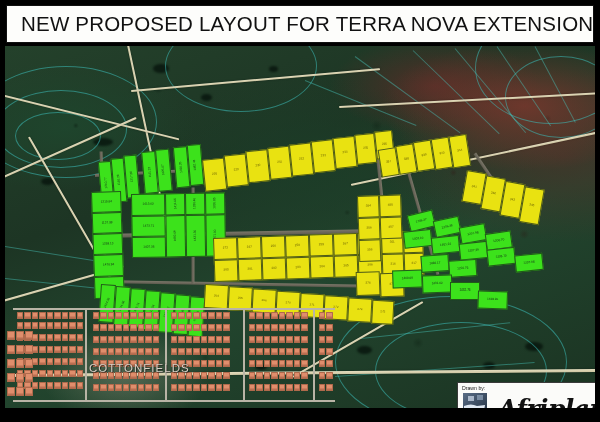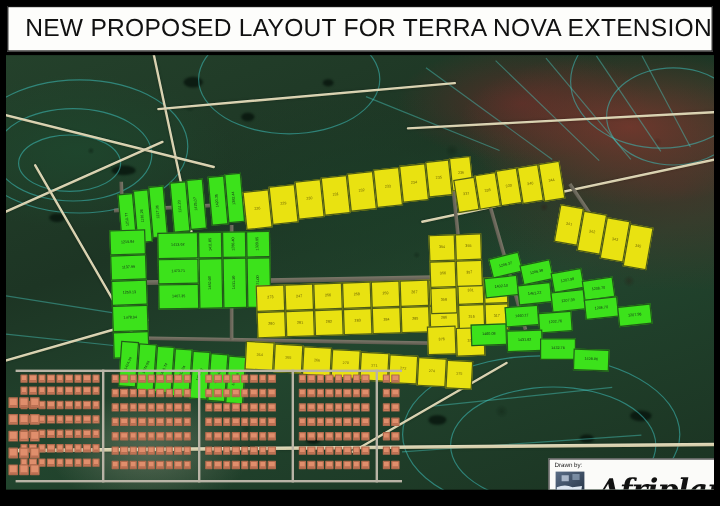--- a/index.html
+++ b/index.html
@@ -847,20 +847,21 @@
           <div class="house" style="width:8px;height:9px;"></div>
           <div class="house" style="width:8px;height:9px;"></div>
         </div>
         <div class="hrow" style="left:0px;top:56px;">
           <div class="house" style="width:8px;height:9px;"></div>
           <div class="house" style="width:8px;height:9px;"></div>
           <div class="house" style="width:8px;height:9px;"></div>
         </div>
       </div>
 
+      <div id="cottonfields-label">COTTONFIELDS</div>
 
       <div id="logo-box">
         <div id="drawn-by">Drawn by:</div>
 
         <svg id="africa" viewBox="0 0 40 55">
           <defs>
             <linearGradient id="sq" x1="0" y1="0" x2="1" y2="1">
               <stop offset="0%" stop-color="#5a6d86"></stop>
               <stop offset="100%" stop-color="#243244"></stop>
             </linearGradient>

